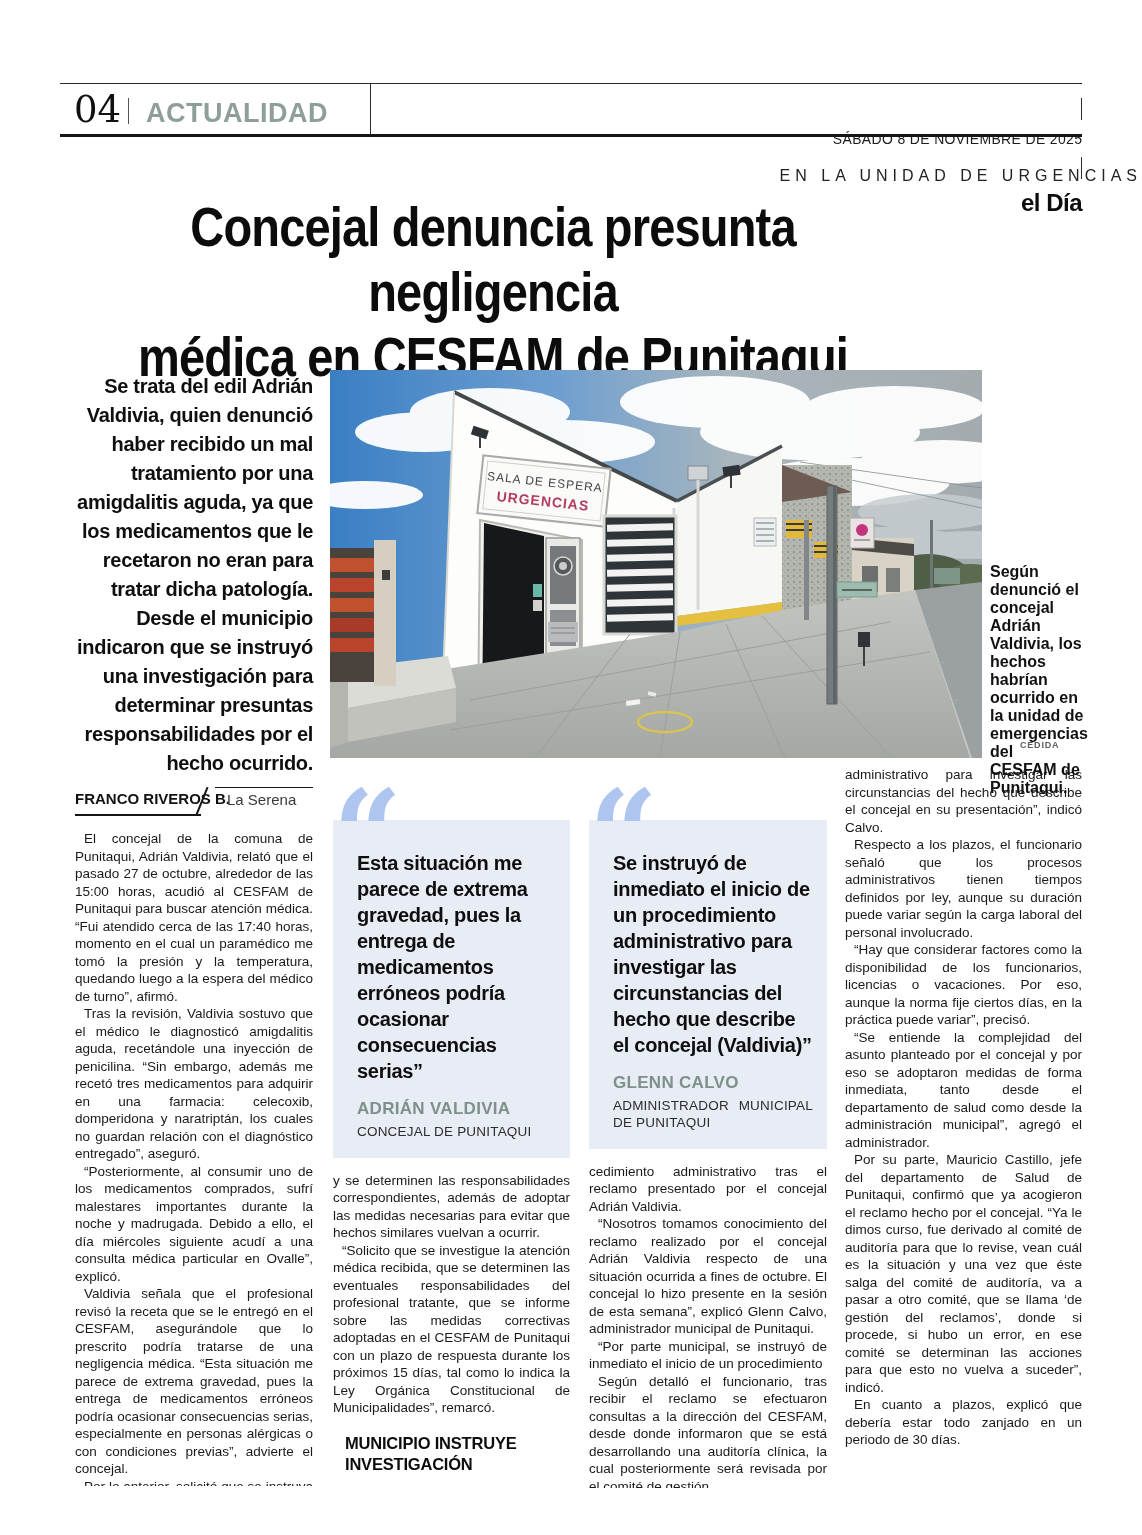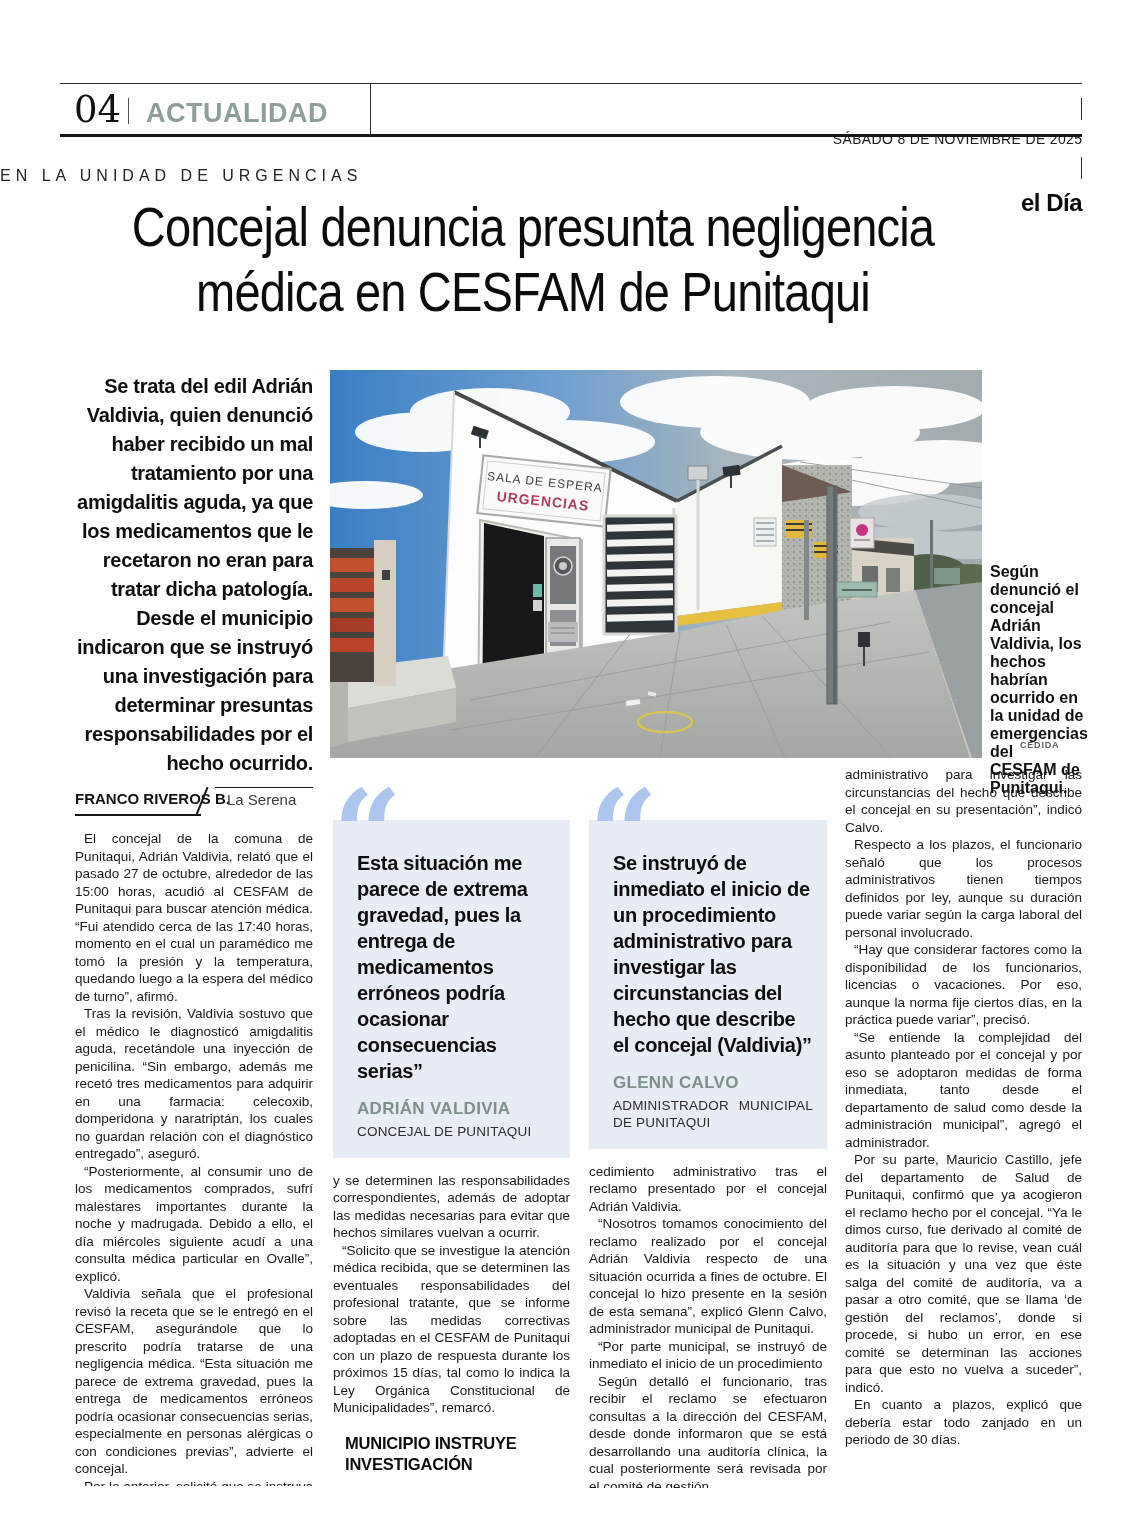--- a/index.html
+++ b/index.html
@@ -13,22 +13,22 @@
   .head-vdiv{left:370px;top:84px;width:0;height:50px;border-left:1.5px solid #2a2a2a;}
   .pagenum{left:74px;top:90px;font-family:"DejaVu Serif",serif;font-size:37px;line-height:40px;color:#101010;}
   .pn-div{left:128px;top:98px;height:26px;border-left:1.5px solid #555;}
   .section{left:146px;top:98px;font-size:27px;font-weight:700;letter-spacing:.5px;color:#8e9e99;}
   .head-right{right:60px;top:98px;display:flex;align-items:flex-end;gap:10px;flex-direction:column;}
   .vbar{display:inline-block;width:0;height:22px;border-left:1.5px solid #2a2a2a;}
   .date{font-size:15px;letter-spacing:.4px;color:#1c1c1c;transform:scaleX(.93);transform-origin:right center;}
   .masthead{font-size:24px;font-weight:700;letter-spacing:-.5px;color:#0d0d0d;}
 
   
-  .kicker{left:0;top:167px;width:1142px;text-align:left;font-size:16px;letter-spacing:5px;color:#222;}
-  .headline{left:0;top:194px;width:986px;text-align:center;font-weight:400;color:#0c0c0c;padding-left:40px;}
+  .kicker{left:0;top:167px;width:1142px;text-align:right;font-size:16px;letter-spacing:5px;color:#222;}
+  .headline{left:0;top:194px;width:986px;text-align:center;font-weight:700;color:#0c0c0c;}
   .headline .hl{display:block;font-size:56px;line-height:65px;transform:scaleX(.84);transform-origin:50% 50%;letter-spacing:-1px;}
 
   
   .lead{left:75px;top:372px;width:238px;font-size:20px;line-height:29px;font-weight:700;
         text-align:right;letter-spacing:-.3px;color:#0f0f0f;}
 
   
   .photo{left:330px;top:370px;width:652px;height:388px;overflow:hidden;background:#9fb4c6;}
   .caption{left:990px;top:563px;width:94px;font-size:16px;line-height:18px;font-weight:700;color:#111;}
   .credit{left:1020px;top:740px;font-size:9px;font-weight:700;letter-spacing:.8px;color:#5d5d5d;}

